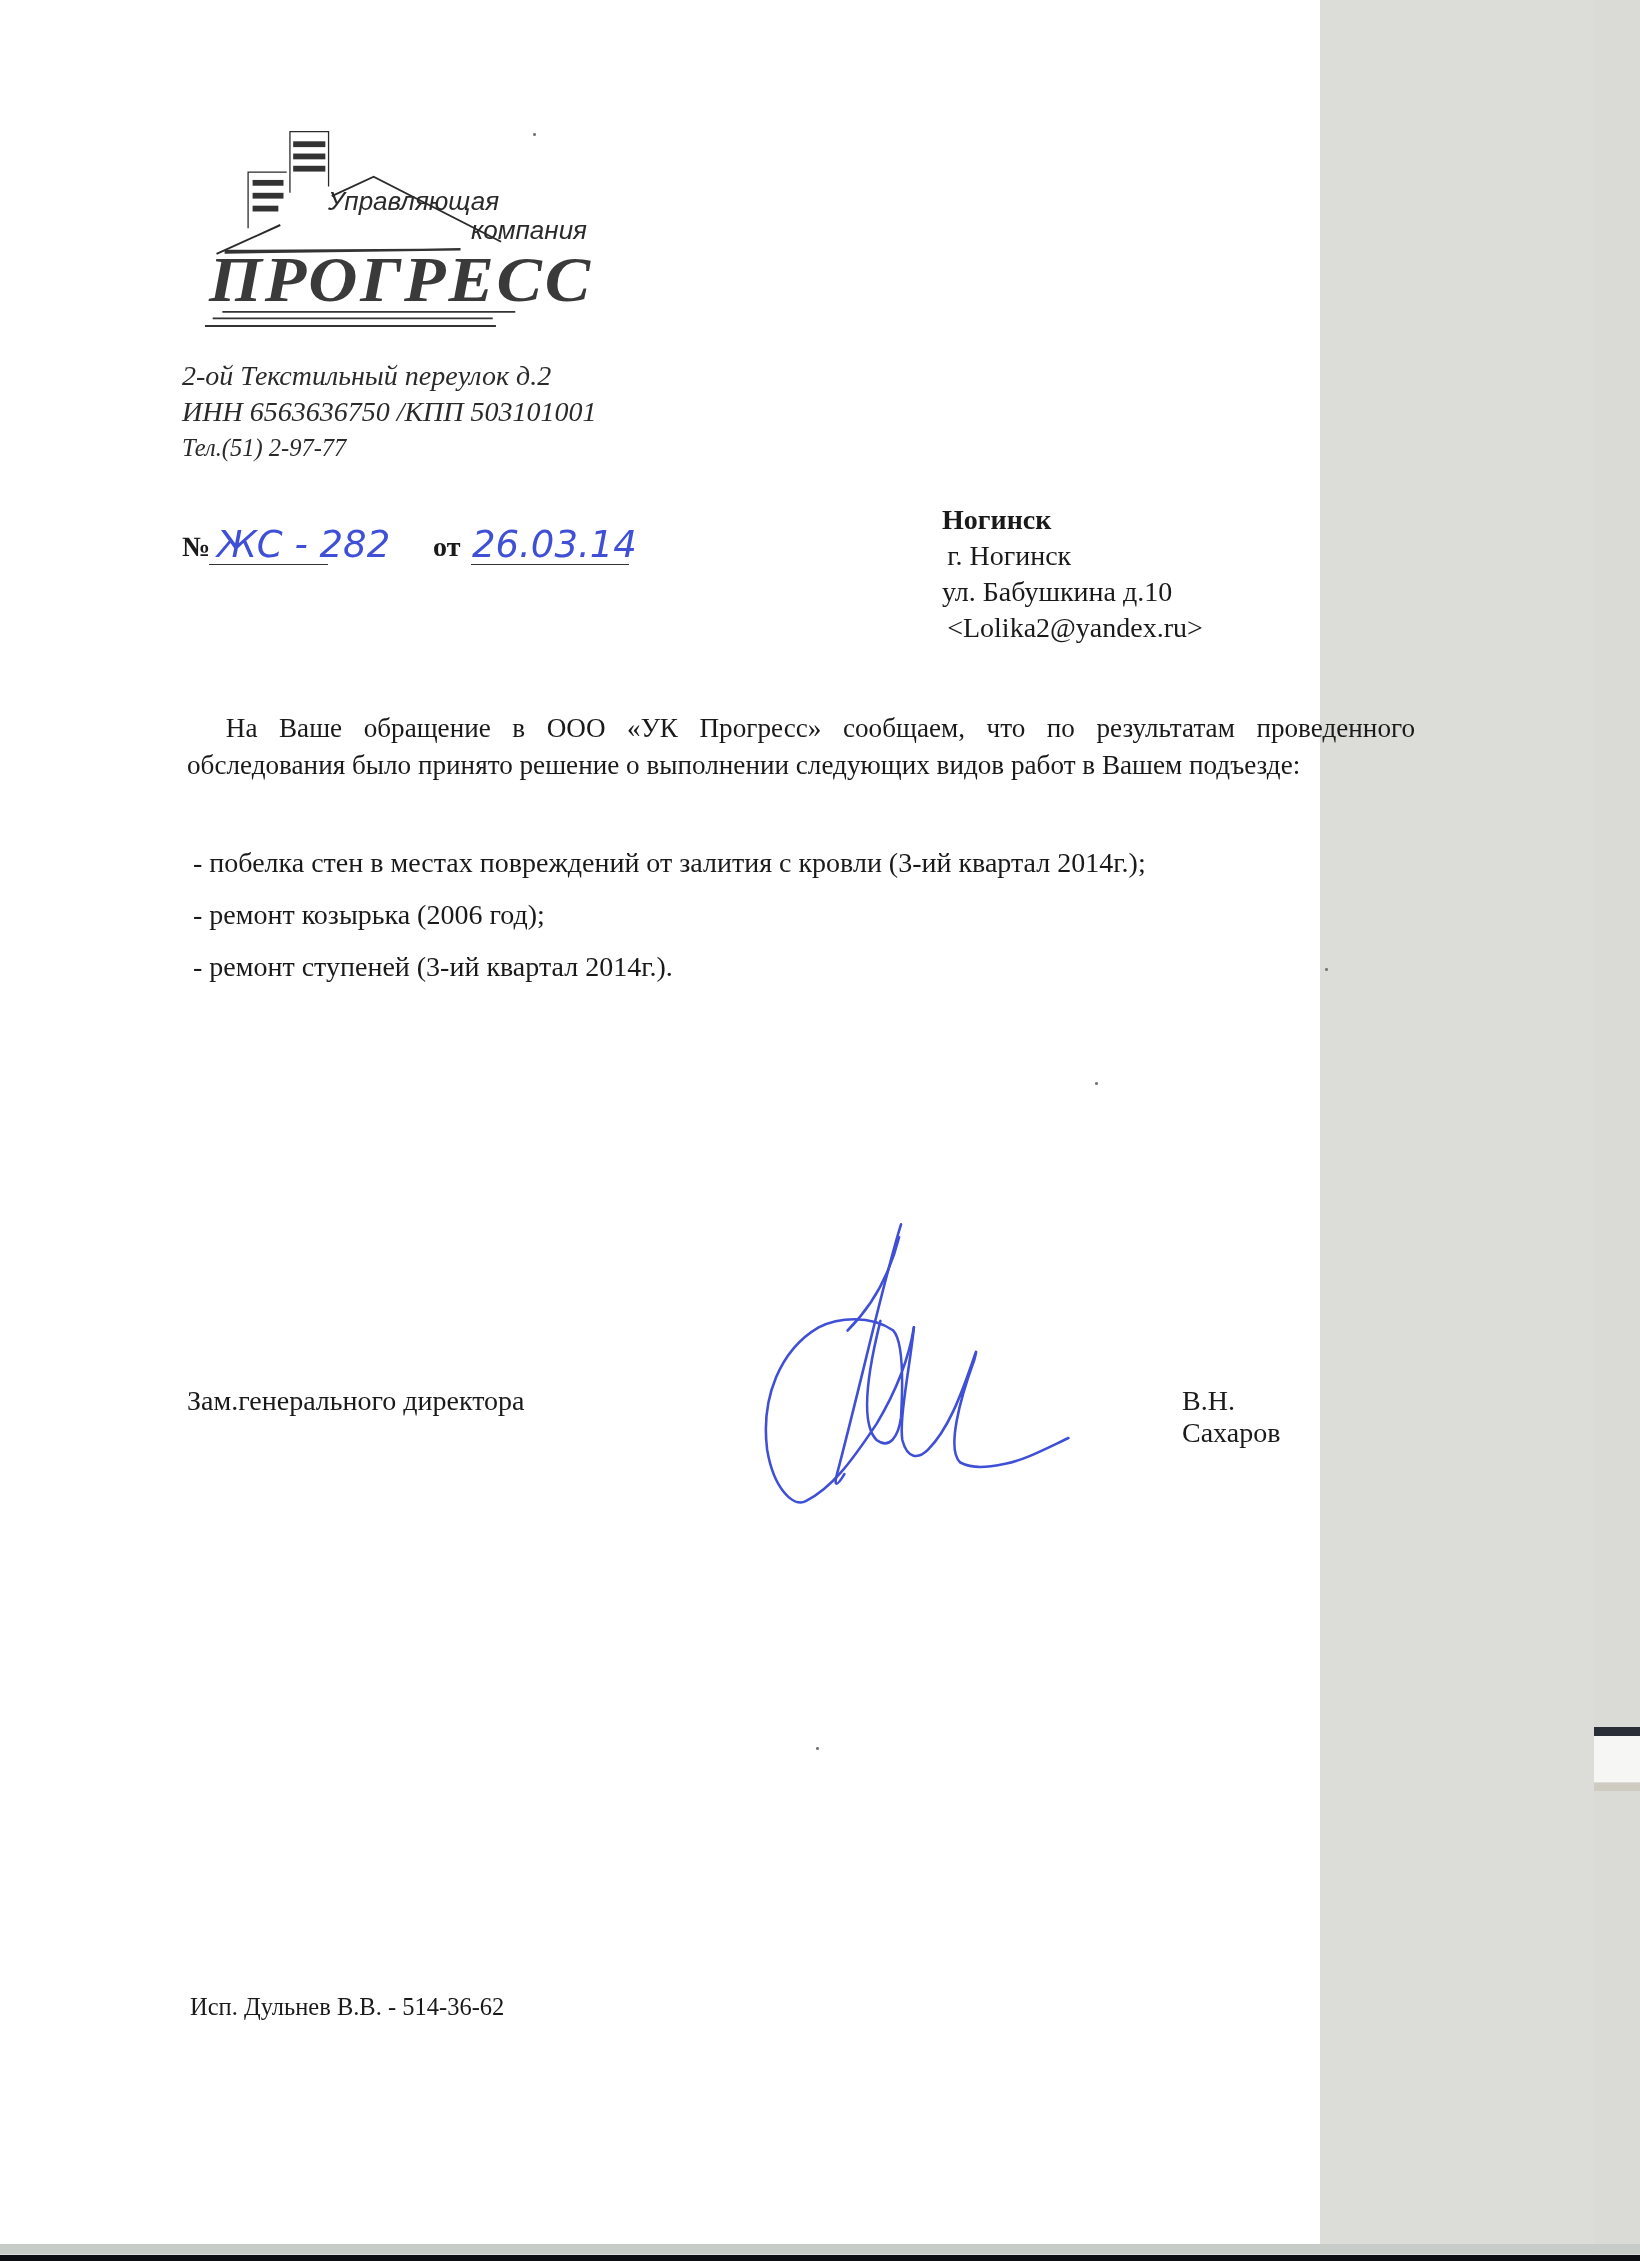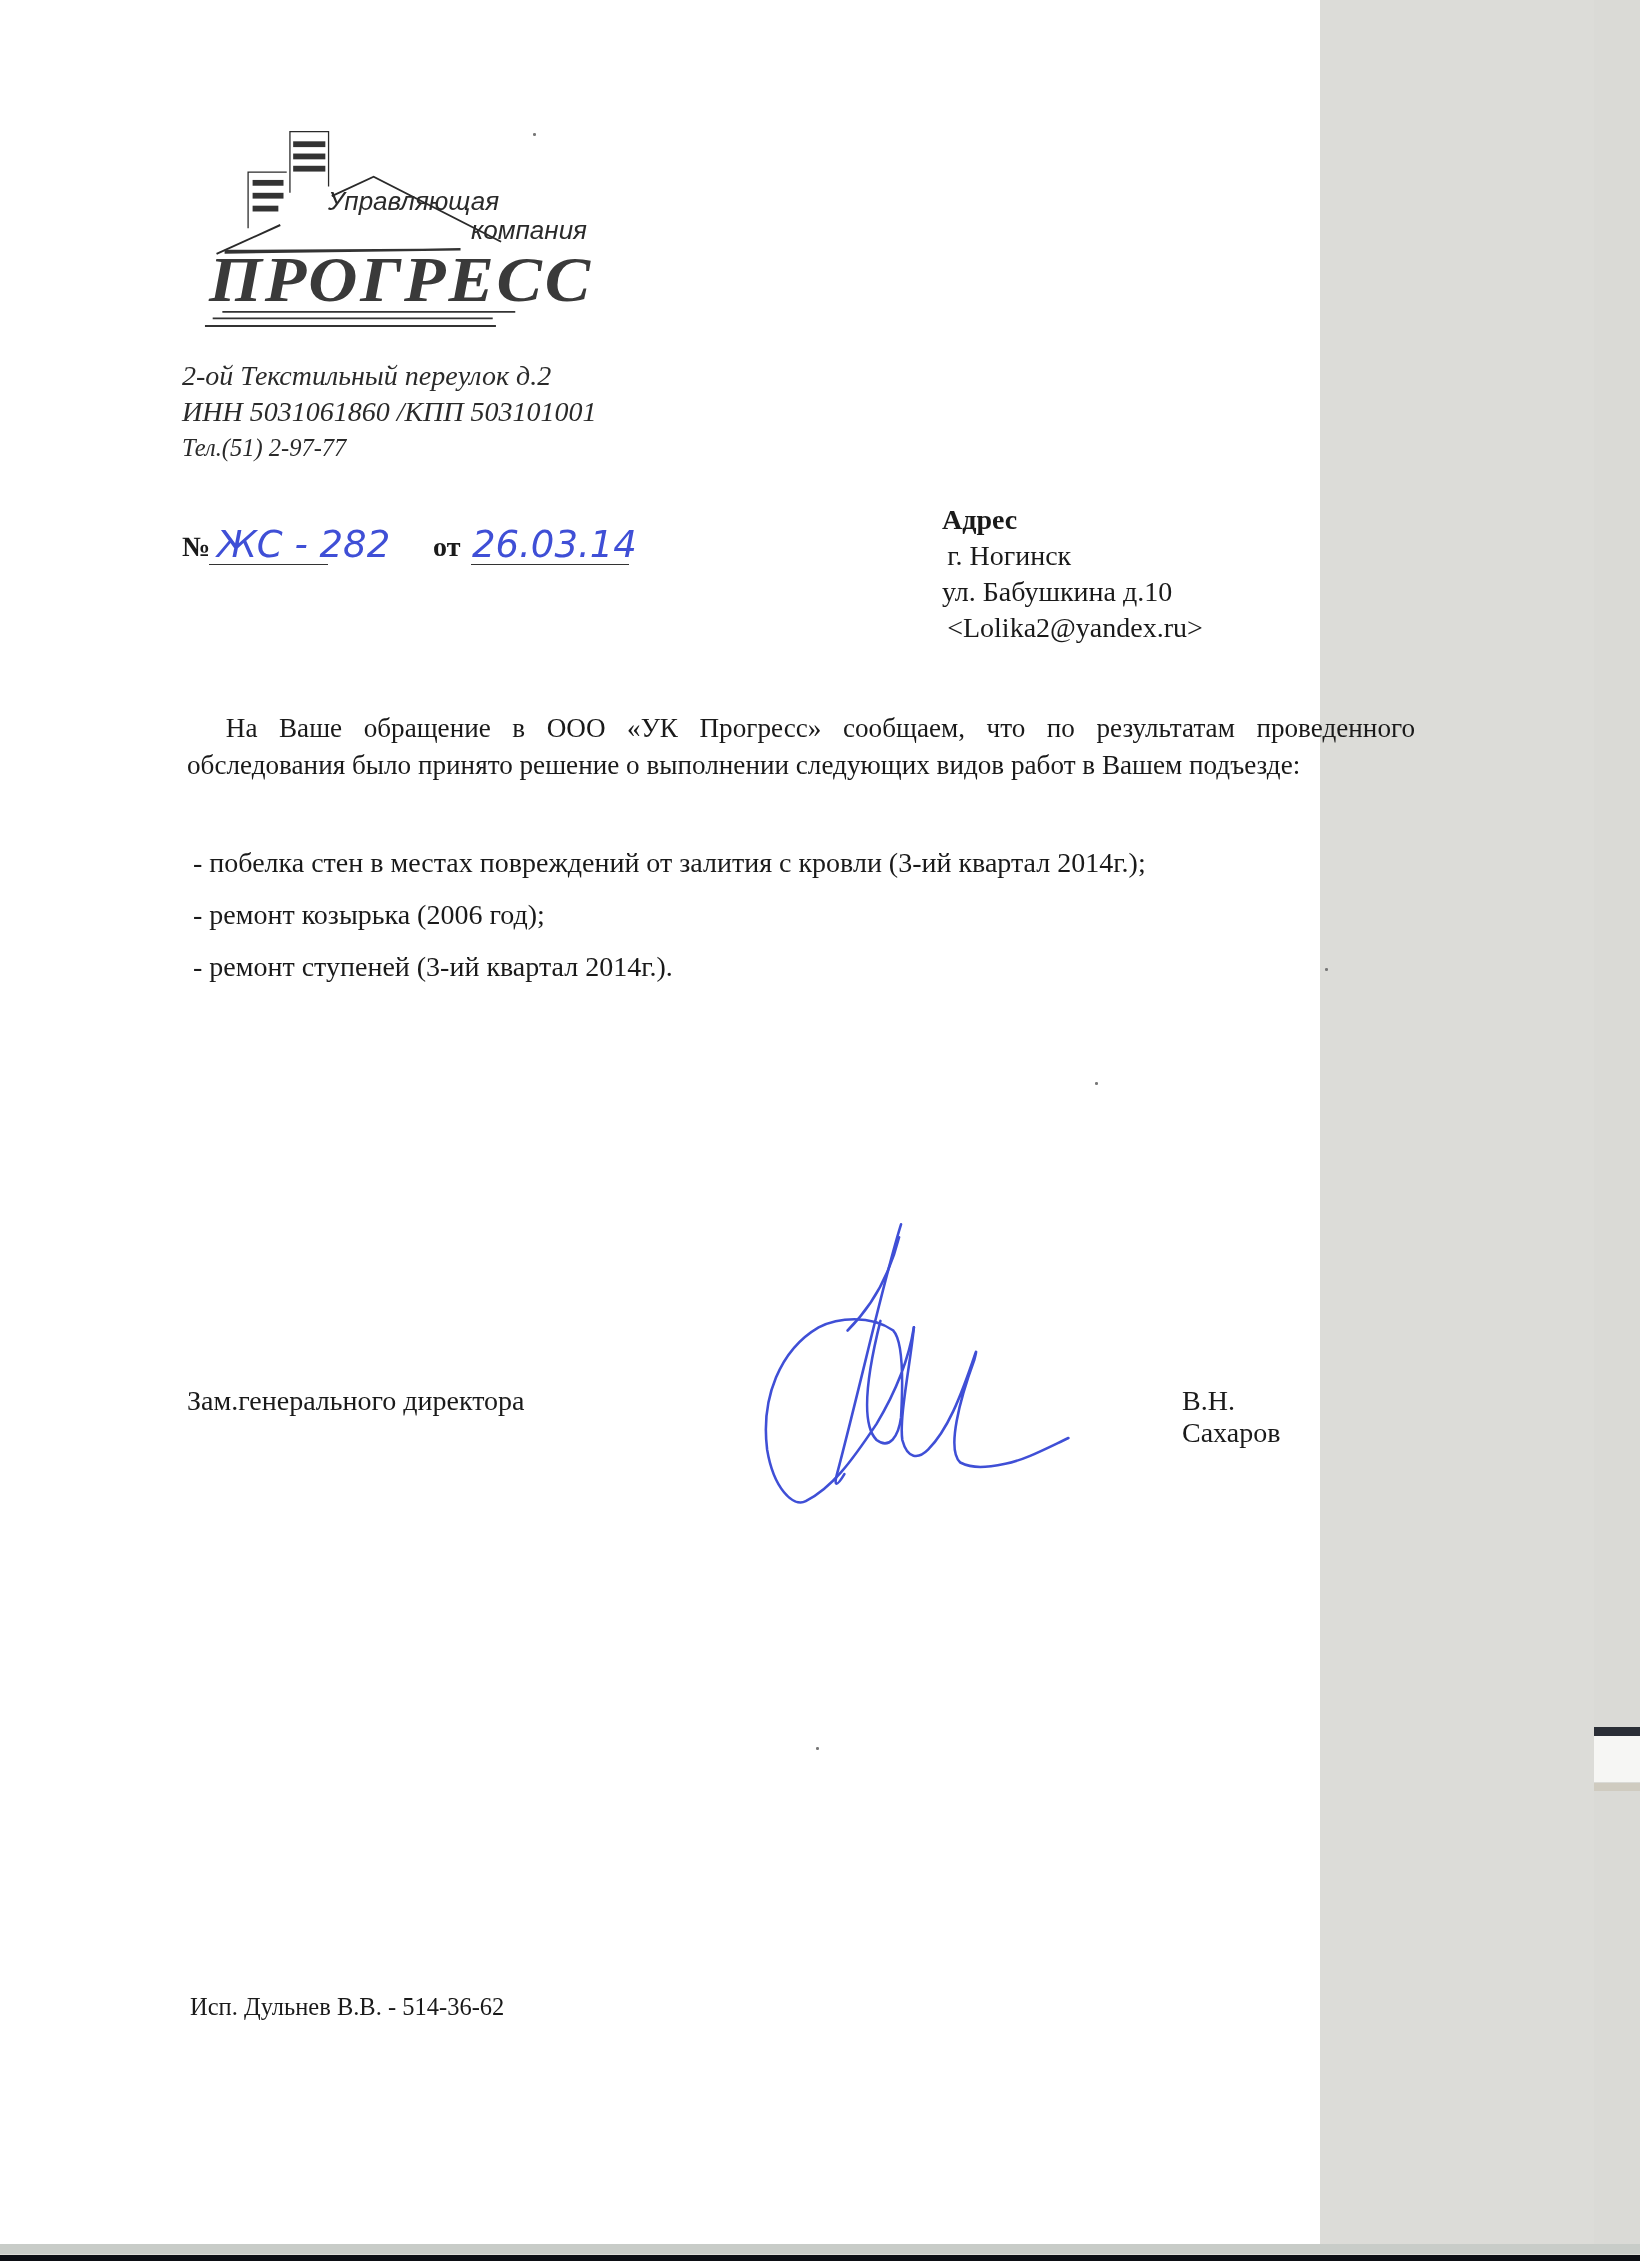--- a/index.html
+++ b/index.html
@@ -99,35 +99,35 @@
       <line x1="30" y1="305" x2="465" y2="305" stroke="#333" stroke-width="3"></line>
       <line x1="18" y1="317" x2="470" y2="317" stroke="#333" stroke-width="3"></line>
     </svg>
     <span class="logo-sub1">Управляющая</span>
     <span class="logo-sub2">компания</span>
     <span class="logo-main">ПРОГРЕСС</span>
   </div>
 
   <div class="sender">
     <div>2-ой Текстильный переулок д.2</div>
-    <div>ИНН 5031061860 /КПП 503101001</div>
+    <div>ИНН 6563636750 /КПП 503101001</div>
     <div class="phone">Тел.(51)  2-97-77</div>
   </div>
 
   <div class="numline">
     <span class="no">№</span>
     <span class="ul1"></span>
     <span class="hand num">ЖС - 282</span>
     <span class="ot">от</span>
     <span class="ul2"></span>
     <span class="hand date">26.03.14</span>
   </div>
 
   <div class="recipient">
-    <div class="name">Адрес</div>
+    <div class="name">Ногинск</div>
     <div class="indent">г. Ногинск</div>
     <div>ул. Бабушкина д.10</div>
     <div class="indent">&lt;Lolika2@yandex.ru&gt;</div>
   </div>
 
   <div class="body-text">
     <p class="para">На Ваше обращение в ООО «УК Прогресс» сообщаем, что по результатам проведенного обследования было принято решение о выполнении следующих видов работ в Вашем подъезде:</p>
   </div>
   <div class="works">
     <div>- побелка стен в местах повреждений от залития с кровли (3-ий квартал 2014г.);</div>

